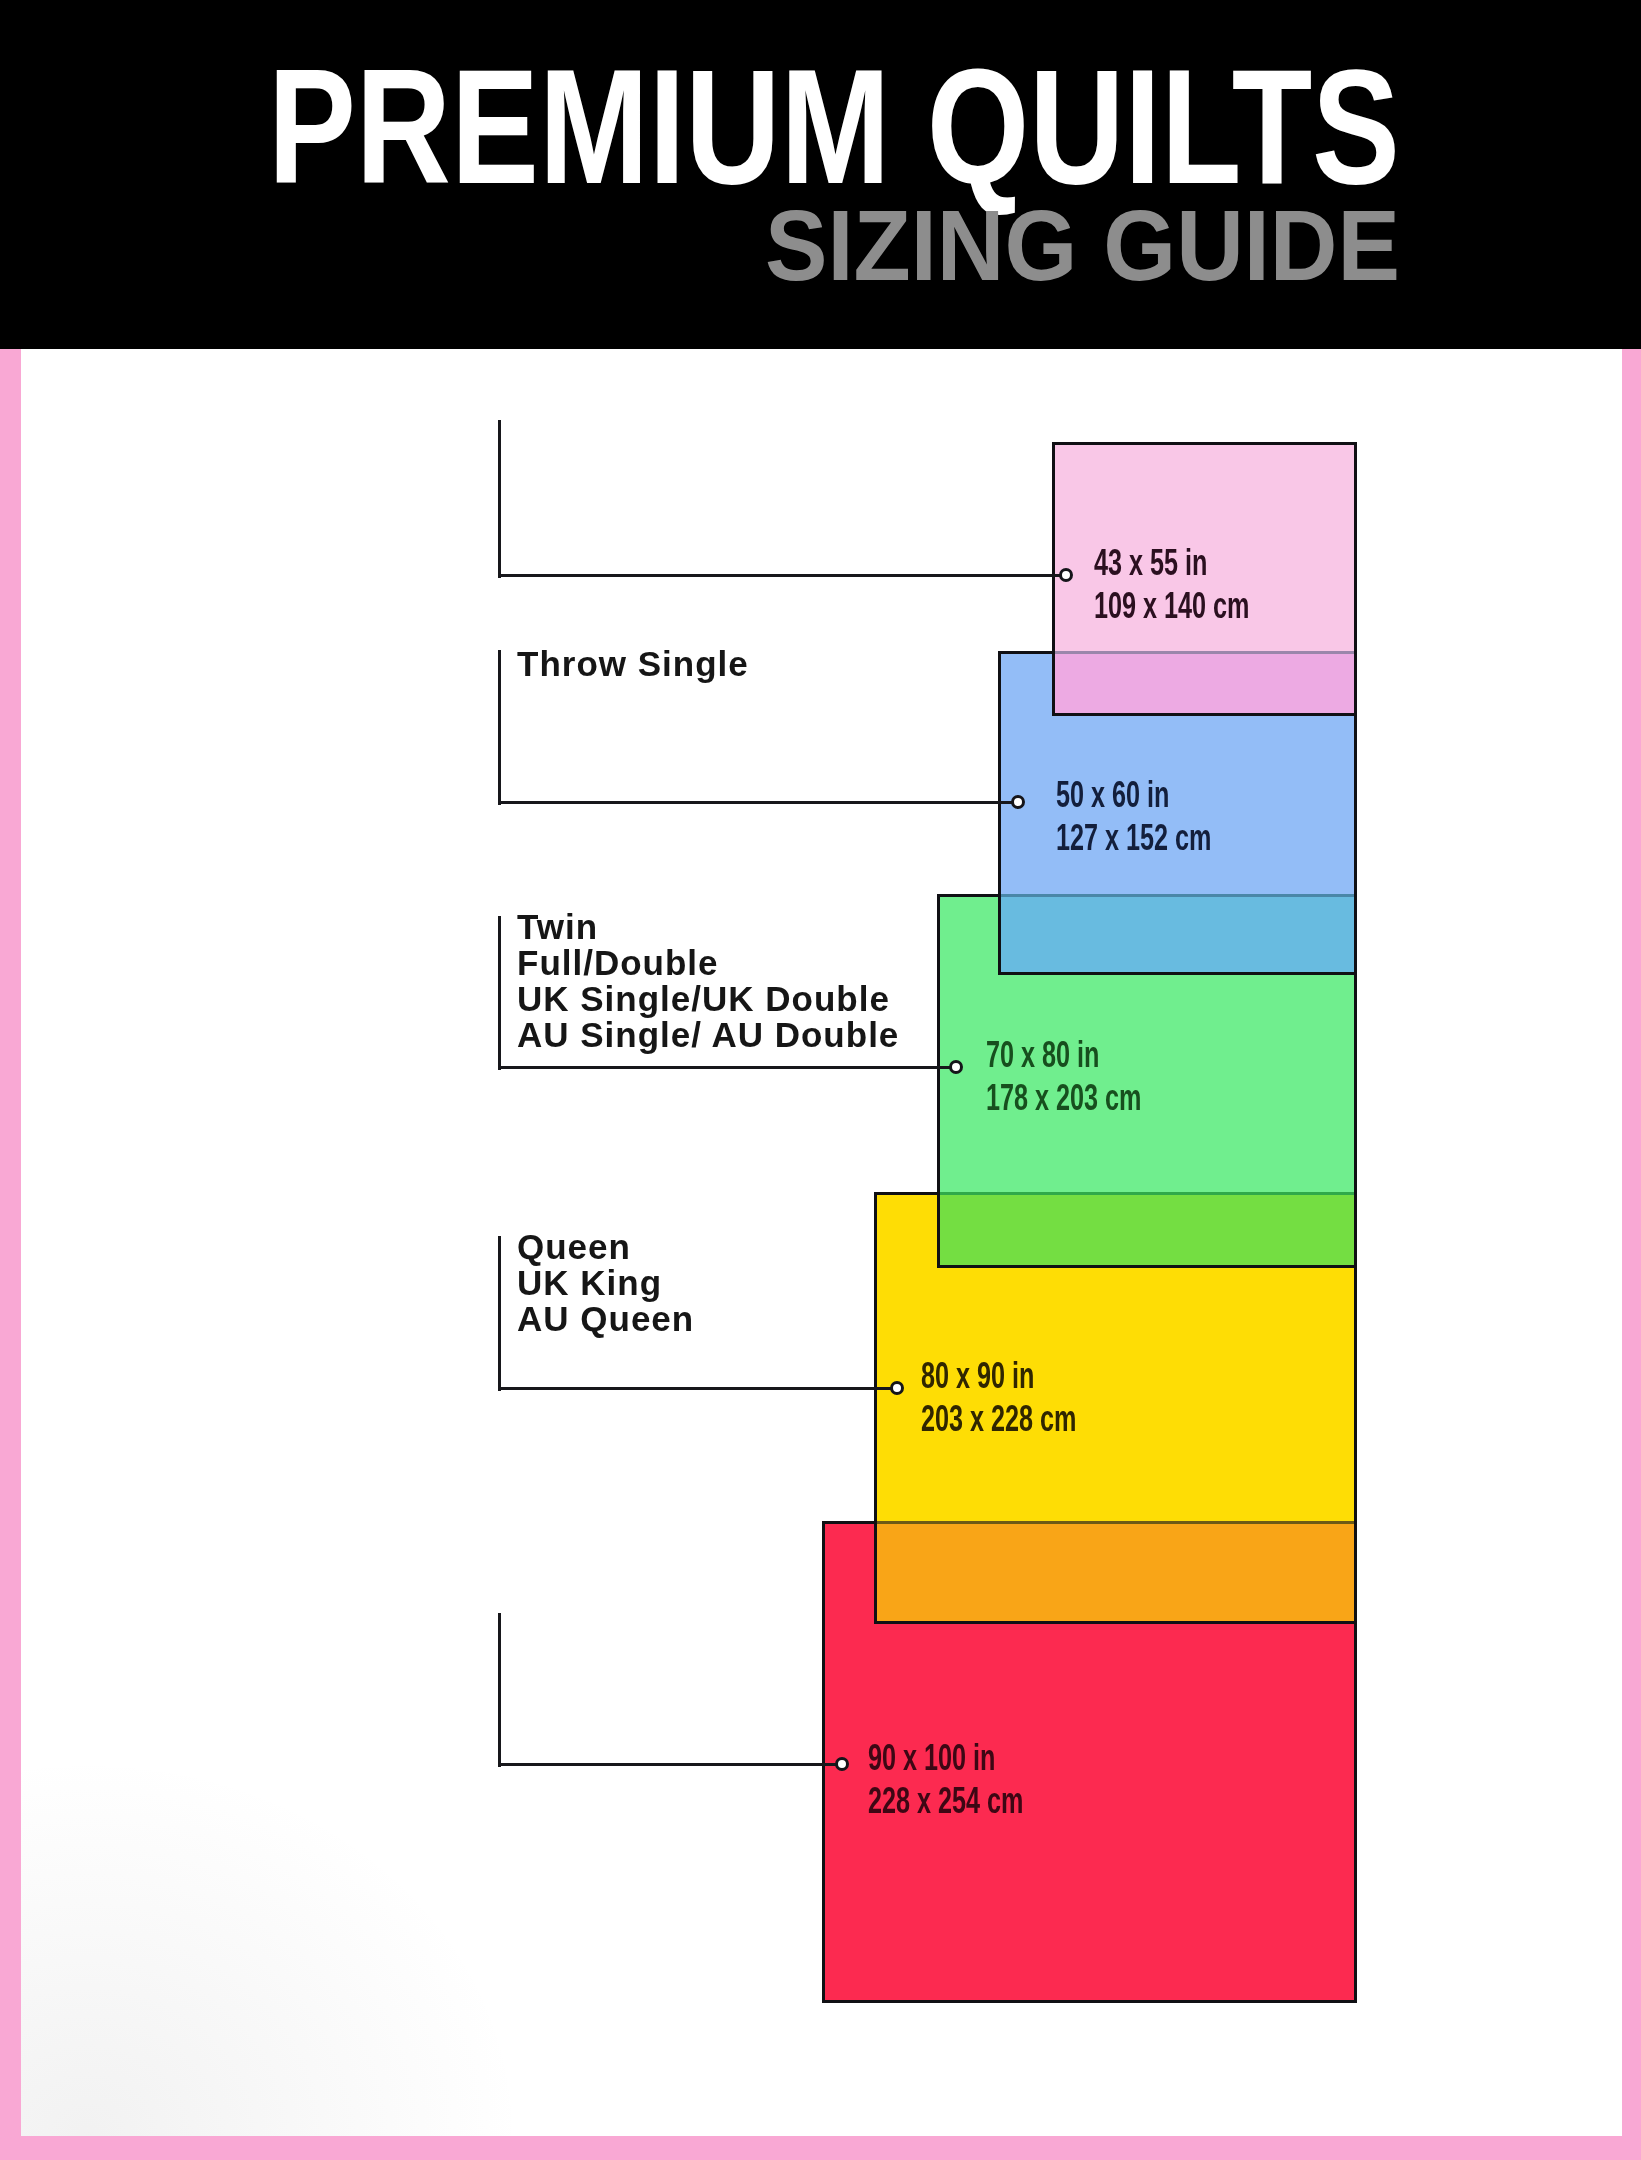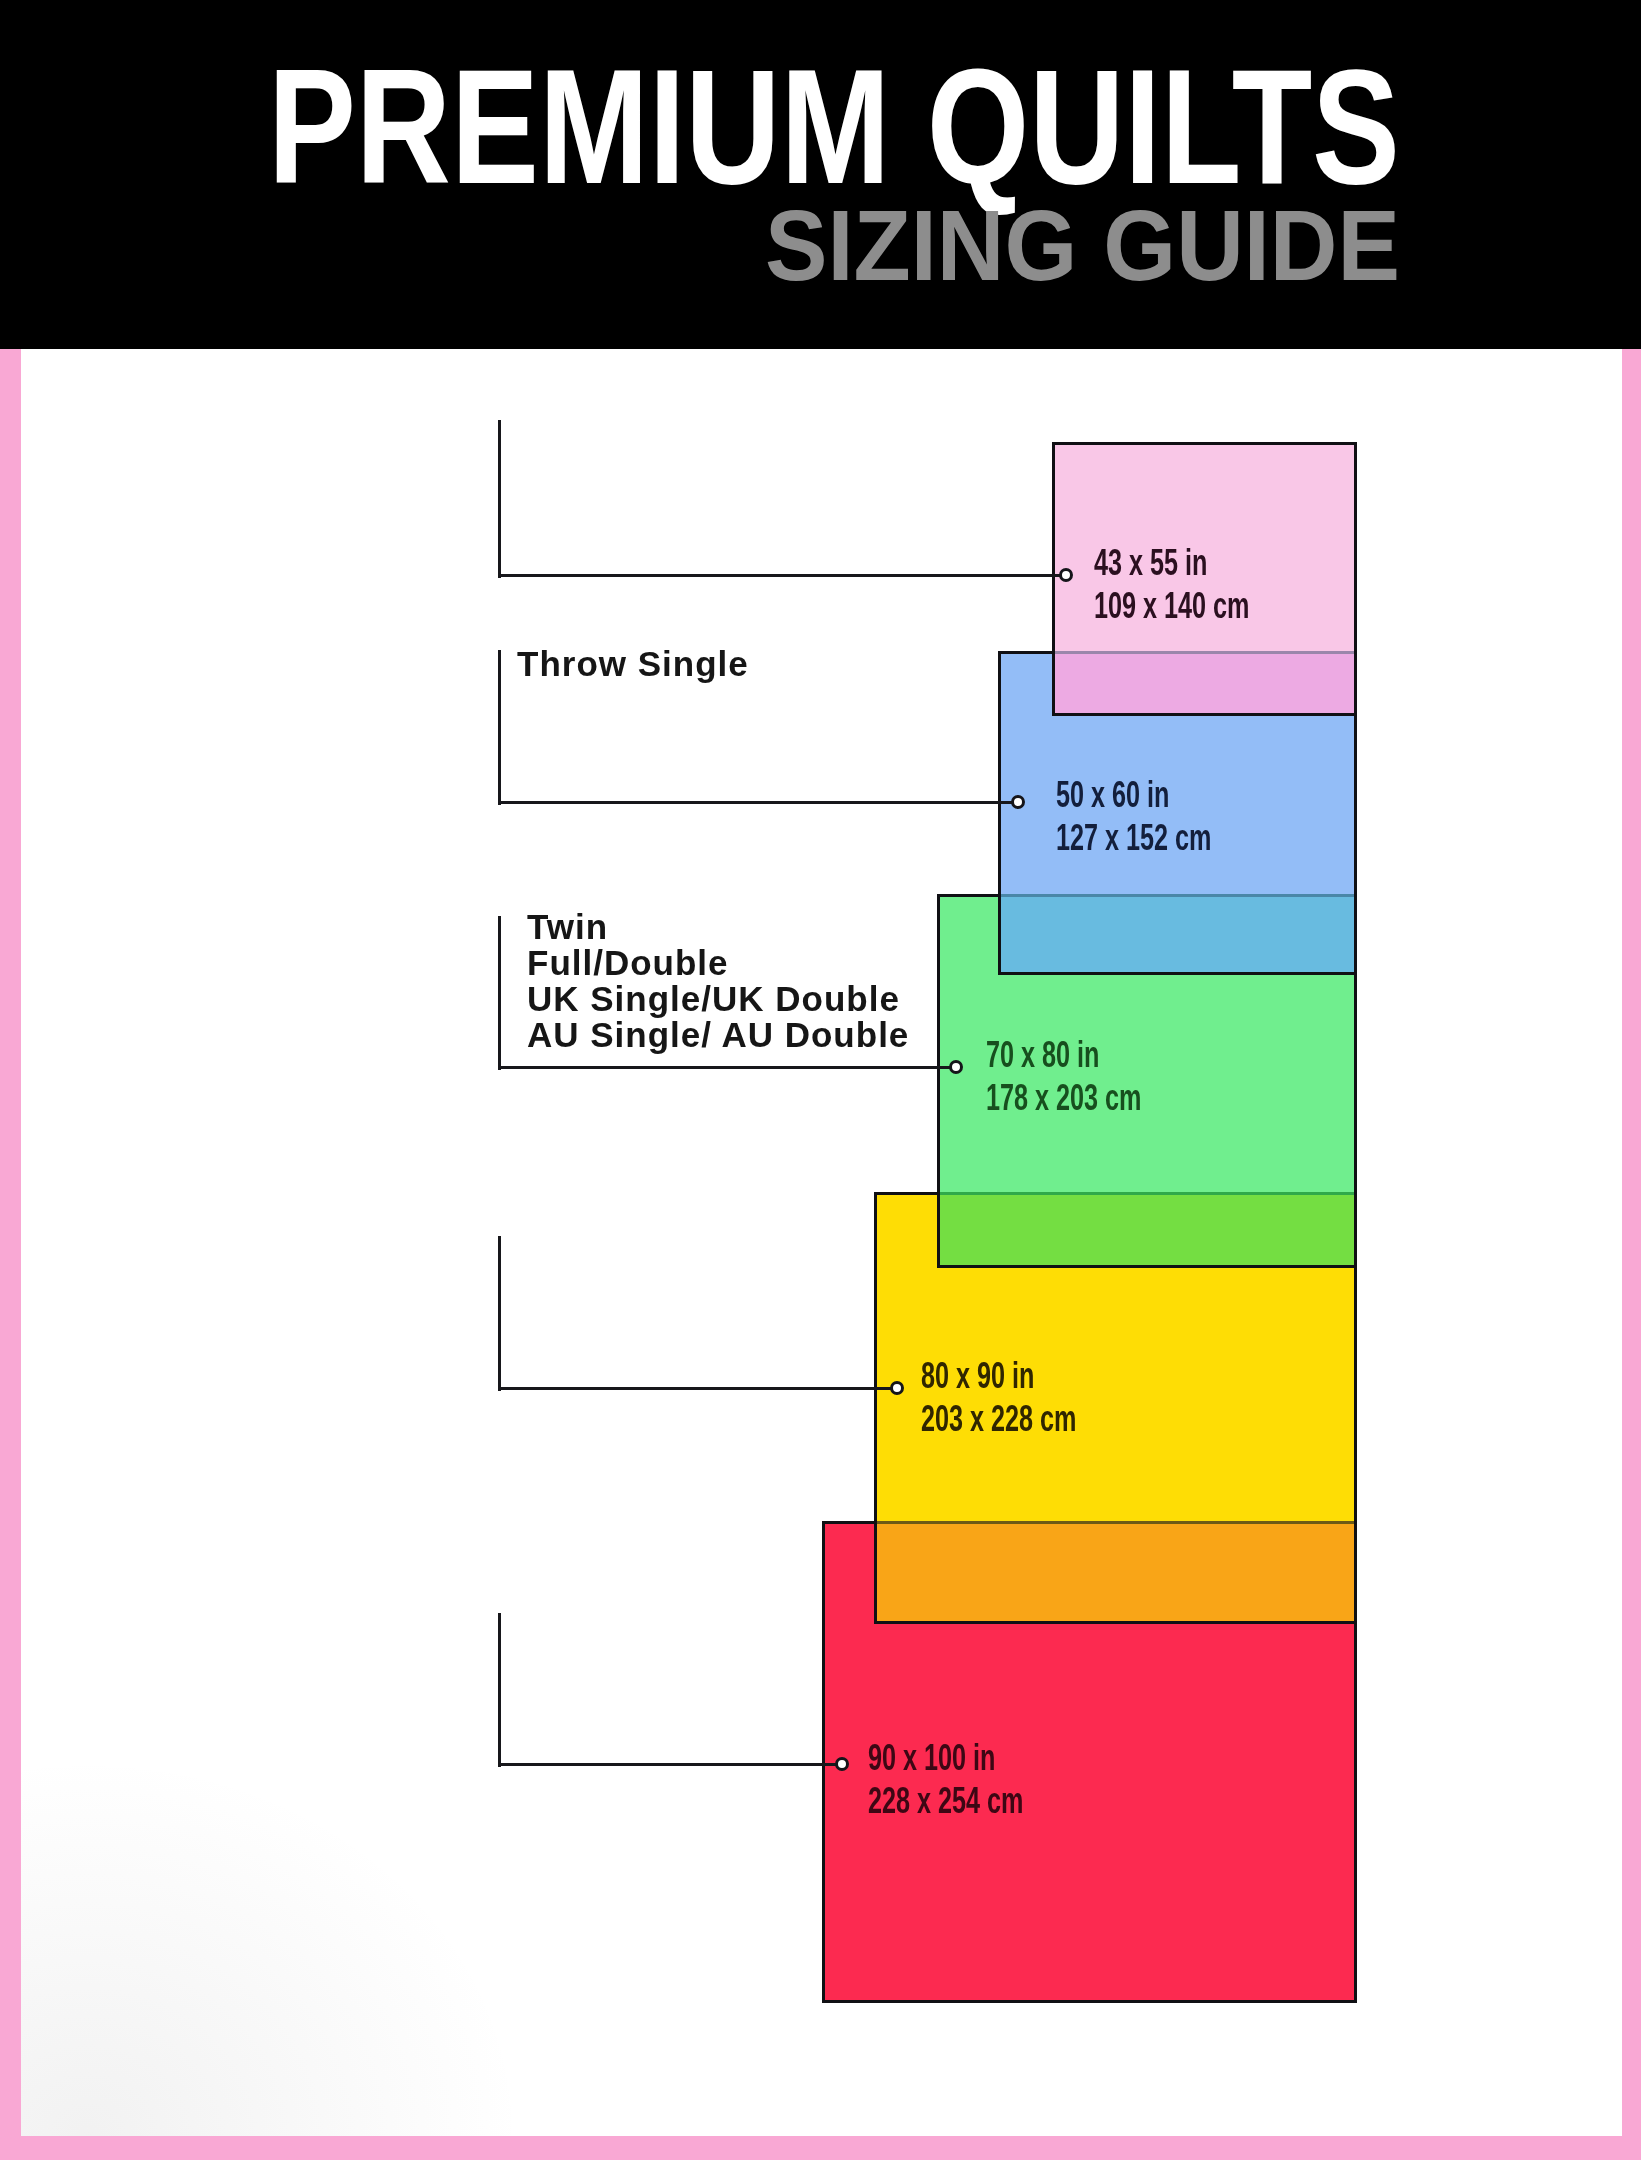--- a/index.html
+++ b/index.html
@@ -58,34 +58,39 @@
     <div>Throw Single</div>
   </div>
   <div class="vline" style="left:498px;top:650px;height:155px;"></div>
   <div class="hline" style="left:498px;top:801px;width:514px;"></div>
   <div class="marker" style="left:1011px;top:795px;"></div>
   <div class="dim" style="left: 1056px; top: 773px; color: rgb(19, 31, 60);">
     <div>50 x 60 in</div>
     <div>127 x 152 cm</div>
   </div>
 
-  <div class="lbl" style="left:517px;top:909px;margin-left:10px;">
+  <div class="lbl" style="left:517px;top:909px;">
     <div>Twin</div>
     <div>Full/Double</div>
     <div>UK Single/UK Double</div>
     <div>AU Single/ AU Double</div>
   </div>
   <div class="vline" style="left:498px;top:916px;height:154px;"></div>
   <div class="hline" style="left:498px;top:1066px;width:452px;"></div>
   <div class="marker" style="left:949px;top:1060px;"></div>
   <div class="dim" style="left: 986px; top: 1033px; color: rgb(23, 79, 30);">
     <div>70 x 80 in</div>
     <div>178 x 203 cm</div>
   </div>
 
+  <div class="lbl" style="left:517px;top:1229px;">
+    <div>Queen</div>
+    <div>UK King</div>
+    <div>AU Queen</div>
+  </div>
   <div class="vline" style="left:498px;top:1236px;height:155px;"></div>
   <div class="hline" style="left:498px;top:1387px;width:393px;"></div>
   <div class="marker" style="left:890px;top:1381px;"></div>
   <div class="dim" style="left: 921px; top: 1354px; color: rgb(48, 38, 0);">
     <div>80 x 90 in</div>
     <div>203 x 228 cm</div>
   </div>
 
   <div class="vline" style="left:498px;top:1613px;height:154px;"></div>
   <div class="hline" style="left:498px;top:1763px;width:338px;"></div>

